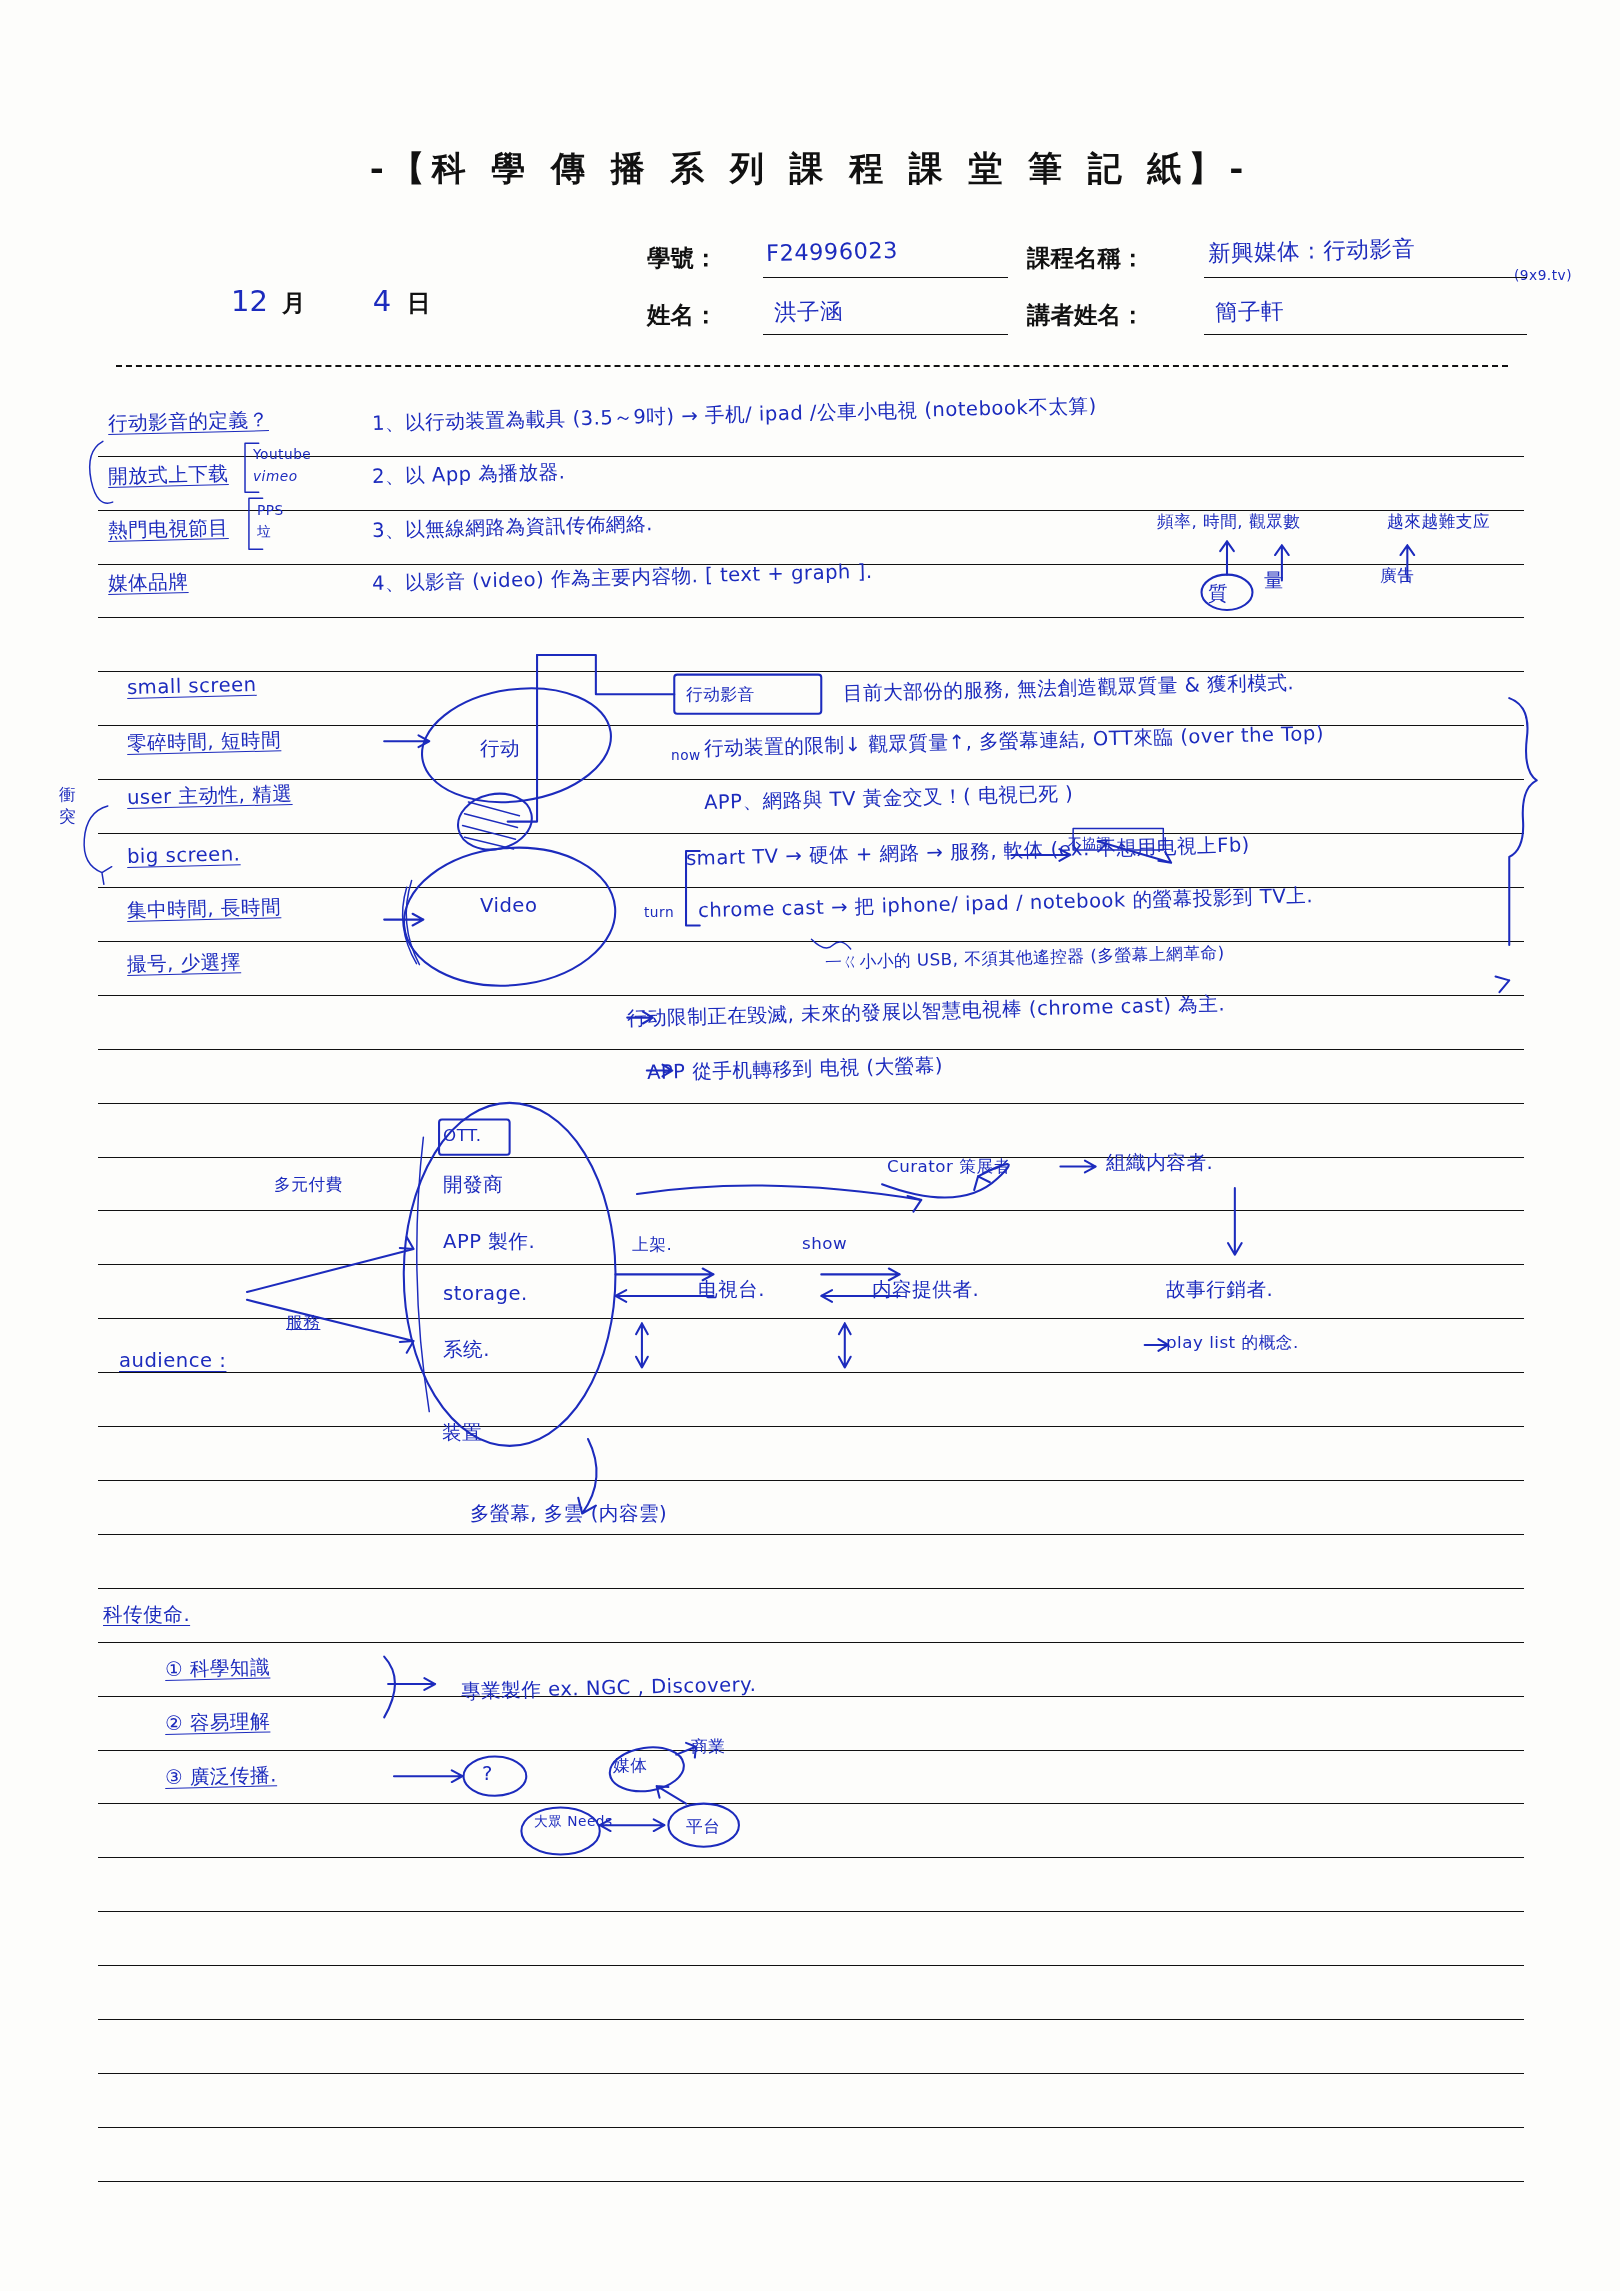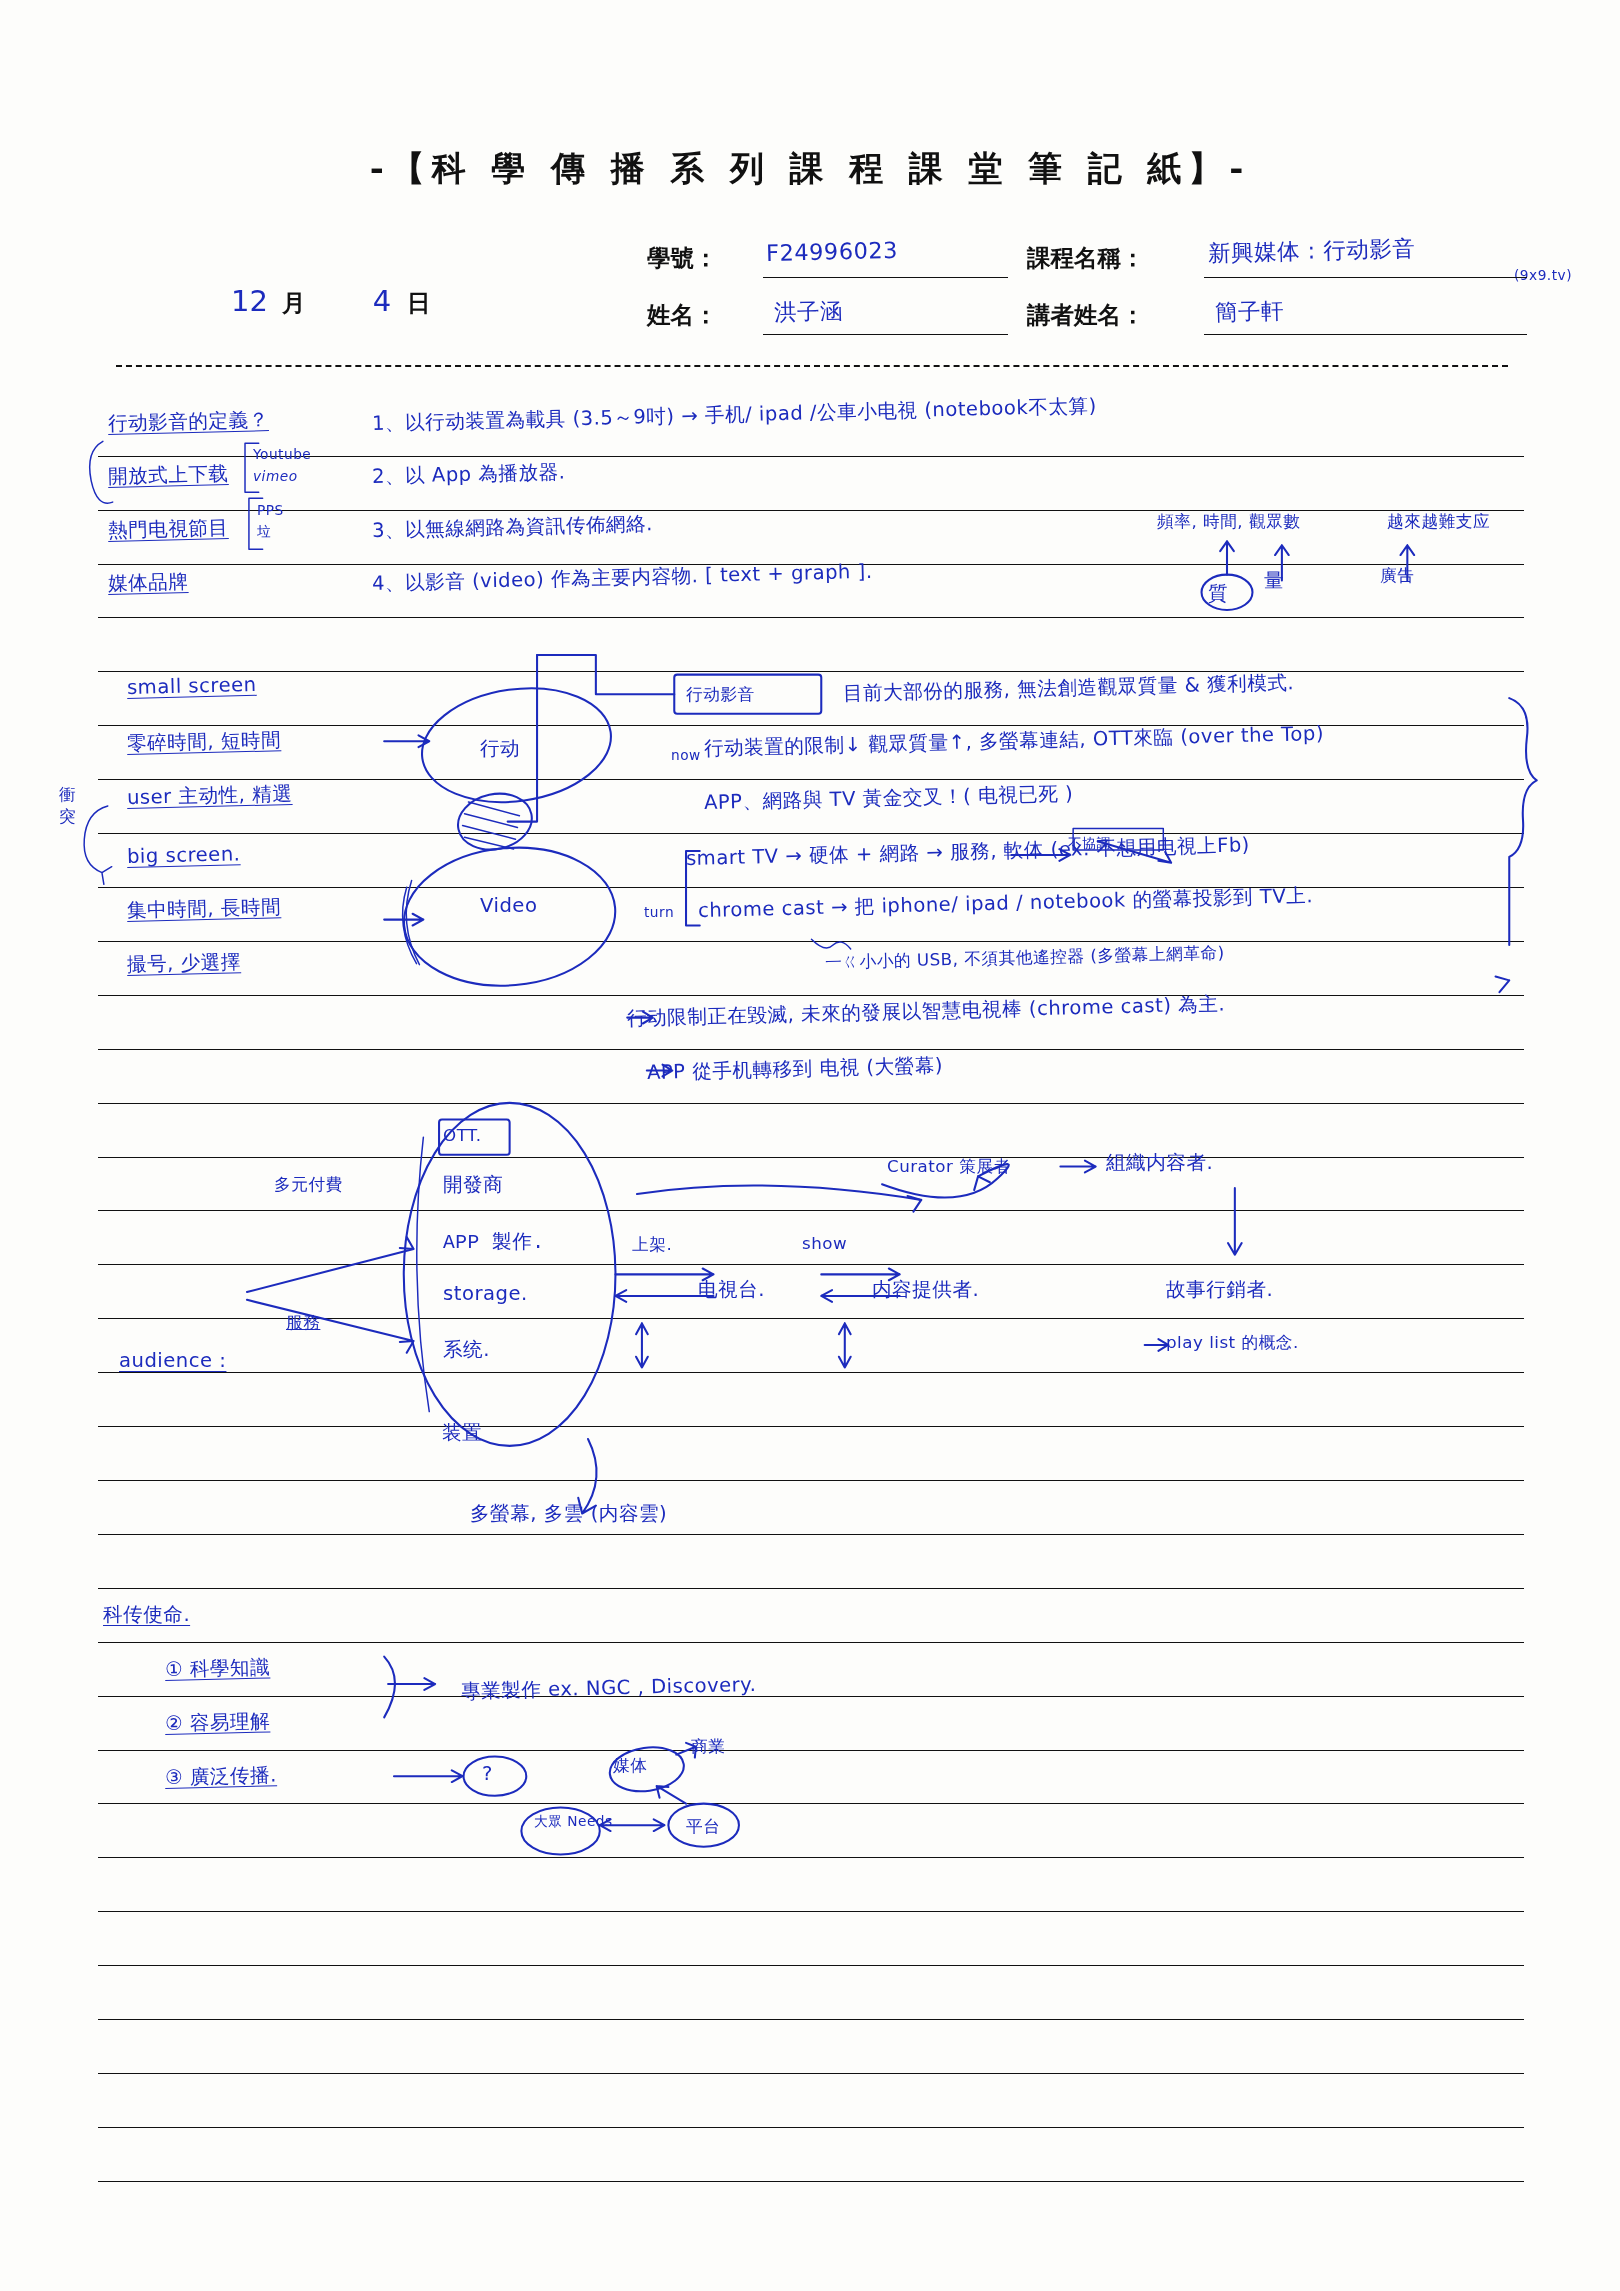--- a/index.html
+++ b/index.html
@@ -203,21 +203,21 @@
   <div class="hw slant" style="top:845px; left:686px;">smart TV → 硬体 + 網路 → 服務, 軟体 (ex. 不想用电視上Fb)</div>
   <div class="hw tiny" style="top:835px; left:1068px;">不協調</div>
   <div class="hw tiny" style="top:904px; left:644px;">turn</div>
   <div class="hw slant" style="top:897px; left:698px;">chrome cast → 把 iphone/ ipad / notebook 的螢幕投影到 TV上.</div>
   <div class="hw slant small" style="top:951px; left:825px;">一ㄍ小小的 USB, 不須其他遙控器 (多螢幕上網革命)</div>
   <div class="hw slant" style="top:1005px; left:627px;">行动限制正在毀滅, 未來的發展以智慧电視棒 (chrome cast) 為主.</div>
   <div class="hw slant" style="top:1059px; left:647px;">APP 從手机轉移到 电視 (大螢幕)</div>
 
   <div class="hw small" style="top:1125px; left:443px;">OTT.</div>
   <div class="hw" style="top:1171px; left:443px;">開發商</div>
-  <div class="hw" style="top:1228px; left:443px;font-family:Liberation Mono, monospace;">APP 製作.</div>
+  <div class="hw" style="top:1228px; left:443px;">APP 製作.</div>
   <div class="hw" style="top:1282px; left:443px;">storage.</div>
   <div class="hw" style="top:1336px; left:443px;">系统.</div>
   <div class="hw" style="top:1390px; left:442px;margin-top:29px;">装置</div>
 
   <div class="hw u" style="top:1349px; left:103px;margin-left:16px;">audience :</div>
   <div class="hw small" style="top:1173px; left:274px;">多元付費</div>
   <div class="hw small" style="top:1311px; left:286px;text-decoration:underline;">服務</div>
 
   <div class="hw small" style="top:1233px; left:632px;">上架.</div>
   <div class="hw small" style="top:1233px; left:802px;">show</div>

